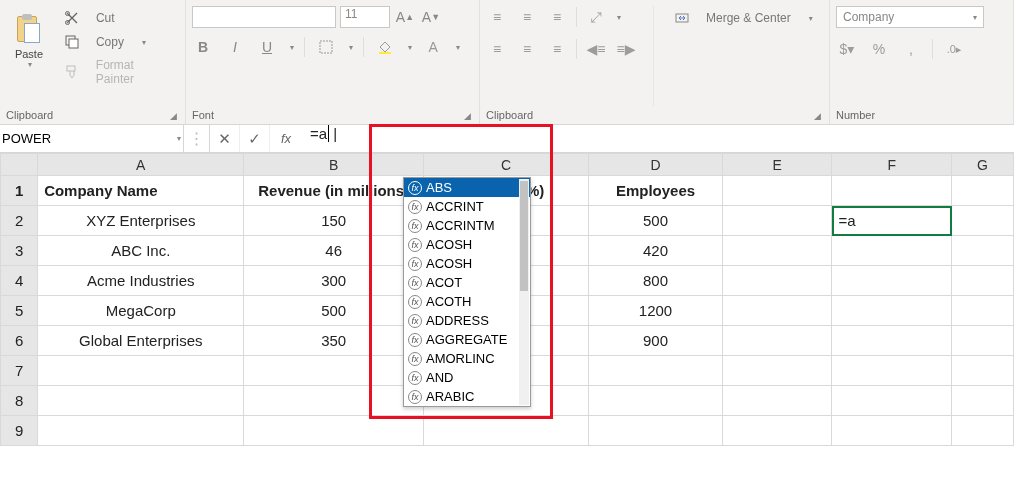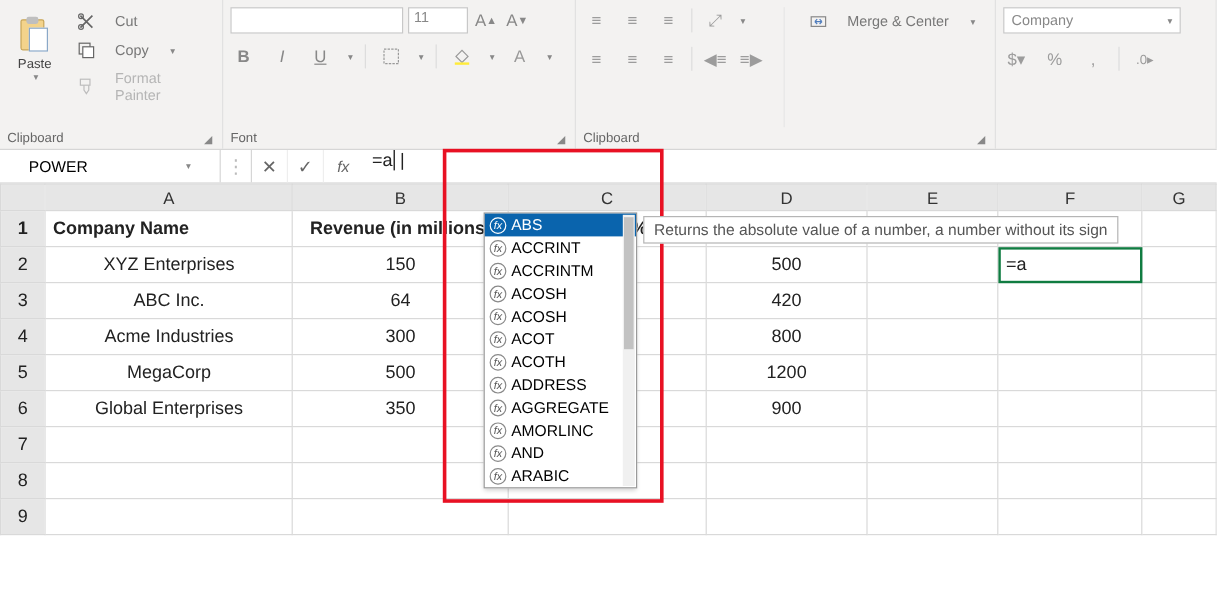--- a/index.html
+++ b/index.html
@@ -22,21 +22,21 @@
 
   .font-select { width: 144px; height: 22px; border: 1px solid #c8c8c8; background: #fff; }
   .size-select { width: 50px; height: 22px; border: 1px solid #c8c8c8; background: #fff; font-size: 12px; padding: 0 4px; color:#888;}
   .icon-btn { width: 22px; height: 22px; display: flex; align-items: center; justify-content: center; font-size: 14px; color: #888; }
   .icon-btn.gray { color: #9c9c9c; }
 
   .number-select { width: 148px; height: 22px; border: 1px solid #c8c8c8; background: #fff; font-size: 12px; color: #888; padding: 0 6px; display:flex; align-items:center; justify-content:space-between;}
 
   
   .formula-bar { height: 28px; border-bottom: 1px solid #d6d6d6; display: flex; align-items: stretch; }
-  .name-box { width: 184px; border-right: 1px solid #d6d6d6; display: flex; align-items: center; padding: 0 24px; font-size: 13px; justify-content: space-between; }
+  .name-box { width: 184px; border-right: 1px solid #d6d6d6; display: flex; align-items: center; padding: 0 2px; font-size: 13px; justify-content: space-between; }
   .fb-divider { width: 26px; display:flex; align-items:center; justify-content:center; color:#bbb; border-right:1px solid #d6d6d6;}
   .fb-btn { width: 30px; display: flex; align-items: center; justify-content: center; color: #666; font-size: 15px; border-right: 1px solid #eee; }
   .fx-label { font-style: italic; font-size: 13px; color: #666; width: 32px; display: flex; align-items: center; justify-content: center; }
   .formula-input { flex: 1; border: none; outline: none; font-size: 15px; padding: 0 8px; color:#222;}
   .formula-input::after { content:"|"; animation: blink 1s step-end infinite; }
 
   
   .grid-wrap { position: relative; }
   table.sheet { border-collapse: collapse; table-layout: fixed; width: 1014px; }
   .sheet th, .sheet td { border: 1px solid #d9d9d9; font-size: 15px; height: 30px; padding: 0 6px; white-space: nowrap; overflow: hidden; }
@@ -192,20 +192,21 @@
         <span class="drop-arrow">▾</span>
       </div>
       <div class="hstack" style="gap:10px">
         <div class="icon-btn gray">$▾</div>
         <div class="icon-btn gray">%</div>
         <div class="icon-btn gray">,</div>
         <div style="width:1px;height:20px;background:#ddd"></div>
         <div class="icon-btn gray" style="font-size:11px">.0▸</div>
       </div>
     </div>
+    <div class="ribbon-group-label"><span>Number</span></div>
   </div>
 </div>
 
 <div class="formula-bar">
   <div class="name-box">
     <span>POWER</span>
     <span class="drop-arrow">▾</span>
   </div>
   <div class="fb-divider">⋮</div>
   <div class="fb-btn">
@@ -259,21 +260,21 @@
           <td>150</td>
           <td>12</td>
           <td>500</td>
           <td></td>
           <td class="active-cell" style="text-align: left;">=a</td>
           <td></td>
         </tr>
         <tr>
           <td class="rowhdr">3</td>
           <td>ABC Inc.</td>
-          <td>64</td>
+          <td>46</td>
           <td>8</td>
           <td>420</td>
           <td></td>
           <td></td>
           <td></td>
         </tr>
         <tr>
           <td class="rowhdr">4</td>
           <td>Acme Industries</td>
           <td>300</td>
@@ -387,14 +388,13 @@
         <div class="ac-item">
           <span class="fx">fx</span>
           <span>ARABIC</span>
         </div>
       </div>
     <div class="ac-scrollbar">
         <div class="ac-thumb"></div>
       </div>
   </div>
 
-  <div class="tooltip" style="left:536px; top:27px;">Returns the absolute value of a number, a number without its sign</div>
 </div>
 
 </body></html>

